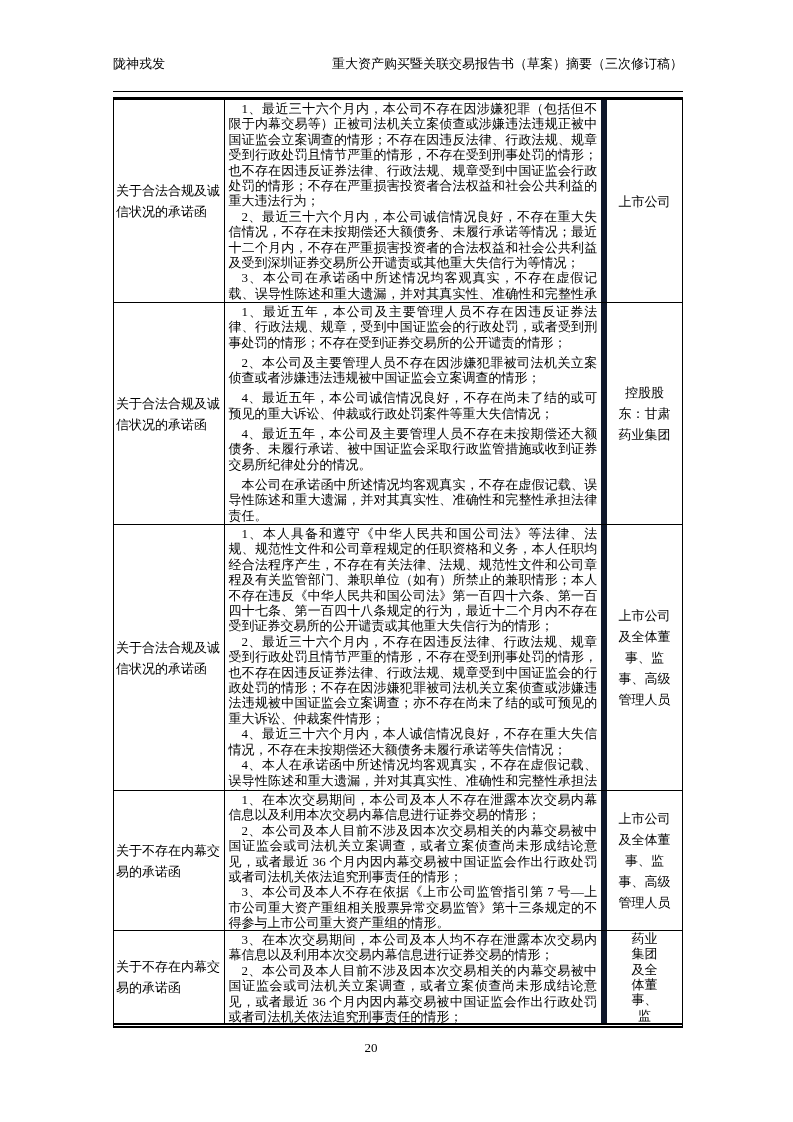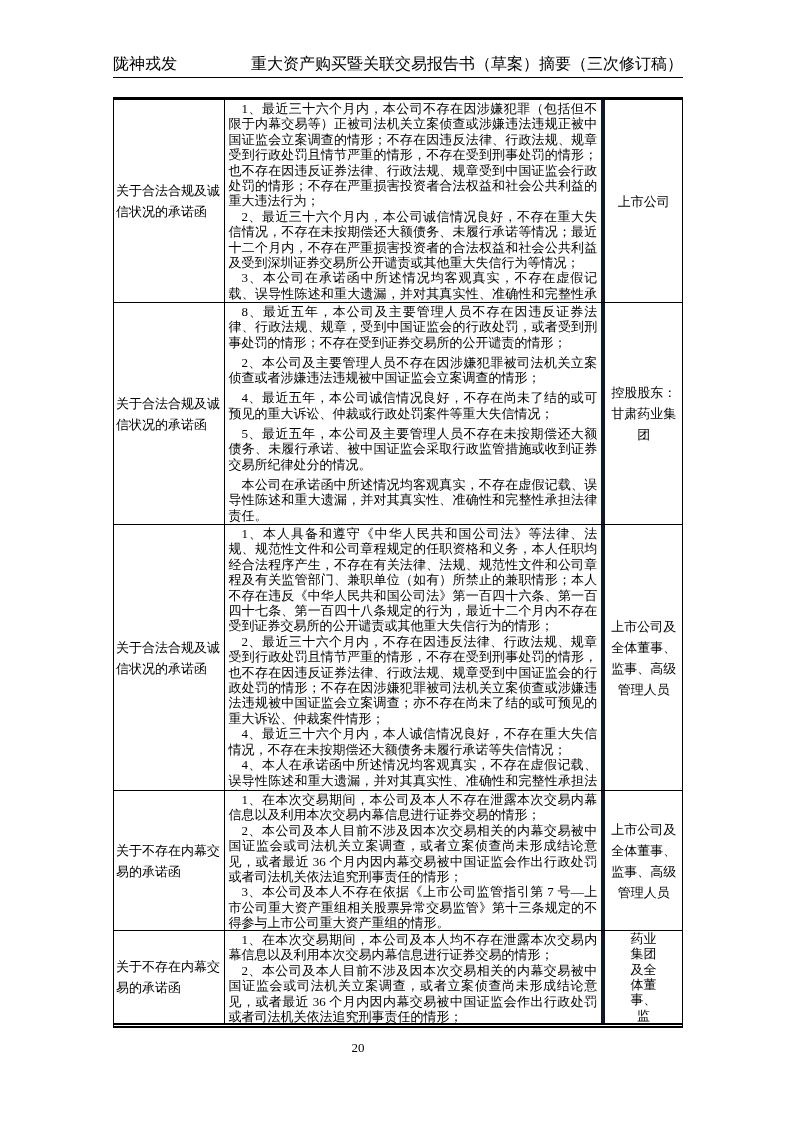--- a/index.html
+++ b/index.html
@@ -15,22 +15,22 @@
   
   .page-header {
     position: absolute;
     left: 113px;
     top: 56px;
     width: 570px;
     display: flex;
     justify-content: space-between;
     align-items: flex-end;
     border-bottom: 1px solid #000;
-    padding-bottom: 5px;
-    font-size: 16px;
+    padding-bottom: 19px;
+    font-size: 13px;
     line-height: 16px;
   }
   .page-header .hdr-right { font-weight: normal; }
 
   
   .doc-table {
     position: absolute;
     left: 113px;
     top: 97px;
     width: 570px;
@@ -71,34 +71,34 @@
     overflow: hidden;
   }
   .cell-body p {
     text-indent: 13px;
     text-align: justify;
     line-height: 15.4px;
     word-break: break-all;
   }
   .cell-party {
     width: 81px;
-    border-left: 4px solid #0f172a;
+    border-left: 6px solid #0f172a;
     display: flex;
     align-items: center;
     justify-content: center;
     text-align: center;
     padding: 2px 5px;
     line-height: 21px;
   }
   .cell-party.tight { line-height: 15.4px; padding: 1px 23px; }
 
   
   .page-footer {
     position: absolute;
-    left: 113px;
+    left: 126px;
     top: 1040px;
     width: 490px;
     text-align: center;
     font-size: 13px;
   }
 </style>
 </head>
 <body>
 
 <div class="page-header">
@@ -114,24 +114,24 @@
         <p>1、最近三十六个月内，本公司不存在因涉嫌犯罪（包括但不限于内幕交易等）正被司法机关立案侦查或涉嫌违法违规正被中国证监会立案调查的情形；不存在因违反法律、行政法规、规章受到行政处罚且情节严重的情形，不存在受到刑事处罚的情形；也不存在因违反证券法律、行政法规、规章受到中国证监会行政处罚的情形；不存在严重损害投资者合法权益和社会公共利益的重大违法行为；</p>
         <p>2、最近三十六个月内，本公司诚信情况良好，不存在重大失信情况，不存在未按期偿还大额债务、未履行承诺等情况；最近十二个月内，不存在严重损害投资者的合法权益和社会公共利益及受到深圳证券交易所公开谴责或其他重大失信行为等情况；</p>
         <p>3、本公司在承诺函中所述情况均客观真实，不存在虚假记载、误导性陈述和重大遗漏，并对其真实性、准确性和完整性承担法律责任。</p>
       </div>
     <div class="cell-party">上市公司</div>
   </div>
 
   <div class="t-row h2">
     <div class="cell-name">关于合法合规及诚信状况的承诺函</div>
     <div class="cell-body">
-        <p>8、最近五年，本公司及主要管理人员不存在因违反证券法律、行政法规、规章，受到中国证监会的行政处罚，或者受到刑事处罚的情形；不存在受到证券交易所的公开谴责的情形；</p>
+        <p>1、最近五年，本公司及主要管理人员不存在因违反证券法律、行政法规、规章，受到中国证监会的行政处罚，或者受到刑事处罚的情形；不存在受到证券交易所的公开谴责的情形；</p>
         <p>2、本公司及主要管理人员不存在因涉嫌犯罪被司法机关立案侦查或者涉嫌违法违规被中国证监会立案调查的情形；</p>
         <p>4、最近五年，本公司诚信情况良好，不存在尚未了结的或可预见的重大诉讼、仲裁或行政处罚案件等重大失信情况；</p>
-        <p>5、最近五年，本公司及主要管理人员不存在未按期偿还大额债务、未履行承诺、被中国证监会采取行政监管措施或收到证券交易所纪律处分的情况。</p>
+        <p>4、最近五年，本公司及主要管理人员不存在未按期偿还大额债务、未履行承诺、被中国证监会采取行政监管措施或收到证券交易所纪律处分的情况。</p>
         <p>本公司在承诺函中所述情况均客观真实，不存在虚假记载、误导性陈述和重大遗漏，并对其真实性、准确性和完整性承担法律责任。</p>
       </div>
     <div class="cell-party">控股股东：甘肃药业集团</div>
   </div>
 
   <div class="t-row h3">
     <div class="cell-name">关于合法合规及诚信状况的承诺函</div>
     <div class="cell-body">
         <p>1、本人具备和遵守《中华人民共和国公司法》等法律、法规、规范性文件和公司章程规定的任职资格和义务，本人任职均经合法程序产生，不存在有关法律、法规、规范性文件和公司章程及有关监管部门、兼职单位（如有）所禁止的兼职情形；本人不存在违反《中华人民共和国公司法》第一百四十六条、第一百四十七条、第一百四十八条规定的行为，最近十二个月内不存在受到证券交易所的公开谴责或其他重大失信行为的情形；</p>
         <p>2、最近三十六个月内，不存在因违反法律、行政法规、规章受到行政处罚且情节严重的情形，不存在受到刑事处罚的情形，也不存在因违反证券法律、行政法规、规章受到中国证监会的行政处罚的情形；不存在因涉嫌犯罪被司法机关立案侦查或涉嫌违法违规被中国证监会立案调查；亦不存在尚未了结的或可预见的重大诉讼、仲裁案件情形；</p>
@@ -147,21 +147,21 @@
         <p>1、在本次交易期间，本公司及本人不存在泄露本次交易内幕信息以及利用本次交易内幕信息进行证券交易的情形；</p>
         <p>2、本公司及本人目前不涉及因本次交易相关的内幕交易被中国证监会或司法机关立案调查，或者立案侦查尚未形成结论意见，或者最近 36 个月内因内幕交易被中国证监会作出行政处罚或者司法机关依法追究刑事责任的情形；</p>
         <p>3、本公司及本人不存在依据《上市公司监管指引第 7 号—上市公司重大资产重组相关股票异常交易监管》第十三条规定的不得参与上市公司重大资产重组的情形。</p>
       </div>
     <div class="cell-party">上市公司及全体董事、监事、高级管理人员</div>
   </div>
 
   <div class="t-row h5">
     <div class="cell-name">关于不存在内幕交易的承诺函</div>
     <div class="cell-body">
-        <p>1、在本次交易期间，本公司及本人均不存在泄露本次交易内幕信息以及利用本次交易内幕信息进行证券交易的情形；</p>
+        <p>3、在本次交易期间，本公司及本人均不存在泄露本次交易内幕信息以及利用本次交易内幕信息进行证券交易的情形；</p>
         <p>2、本公司及本人目前不涉及因本次交易相关的内幕交易被中国证监会或司法机关立案调查，或者立案侦查尚未形成结论意见，或者最近 36 个月内因内幕交易被中国证监会作出行政处罚或者司法机关依法追究刑事责任的情形；</p>
       </div>
     <div class="cell-party tight">控股股东：甘肃药业集团及全体董事、监事、高级管理人员</div>
   </div>
 
 </div>
 
 <div class="page-footer">20</div>
 
 </body></html>

